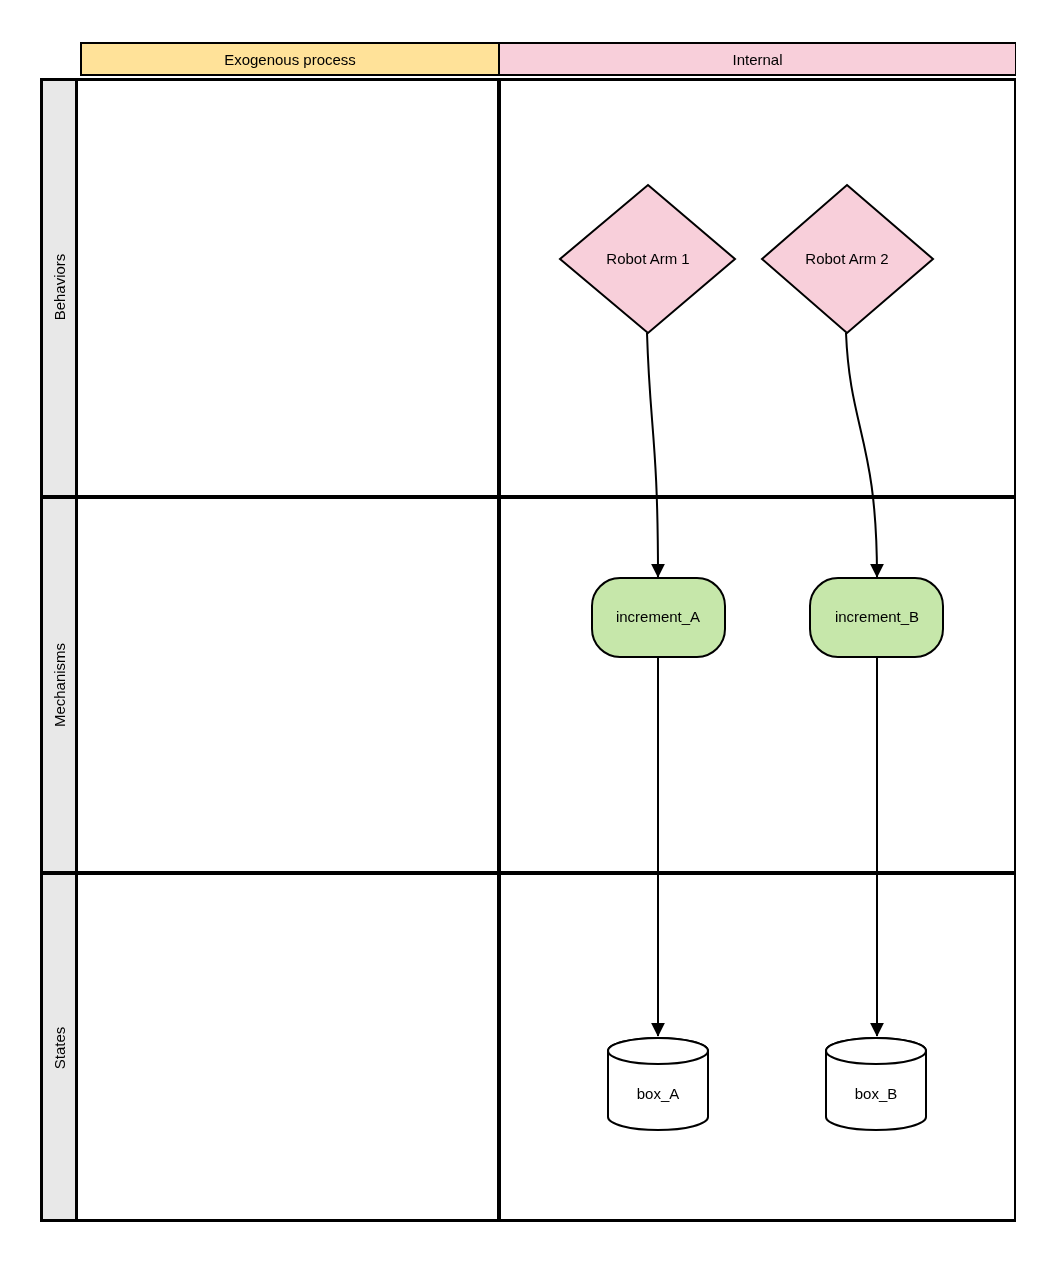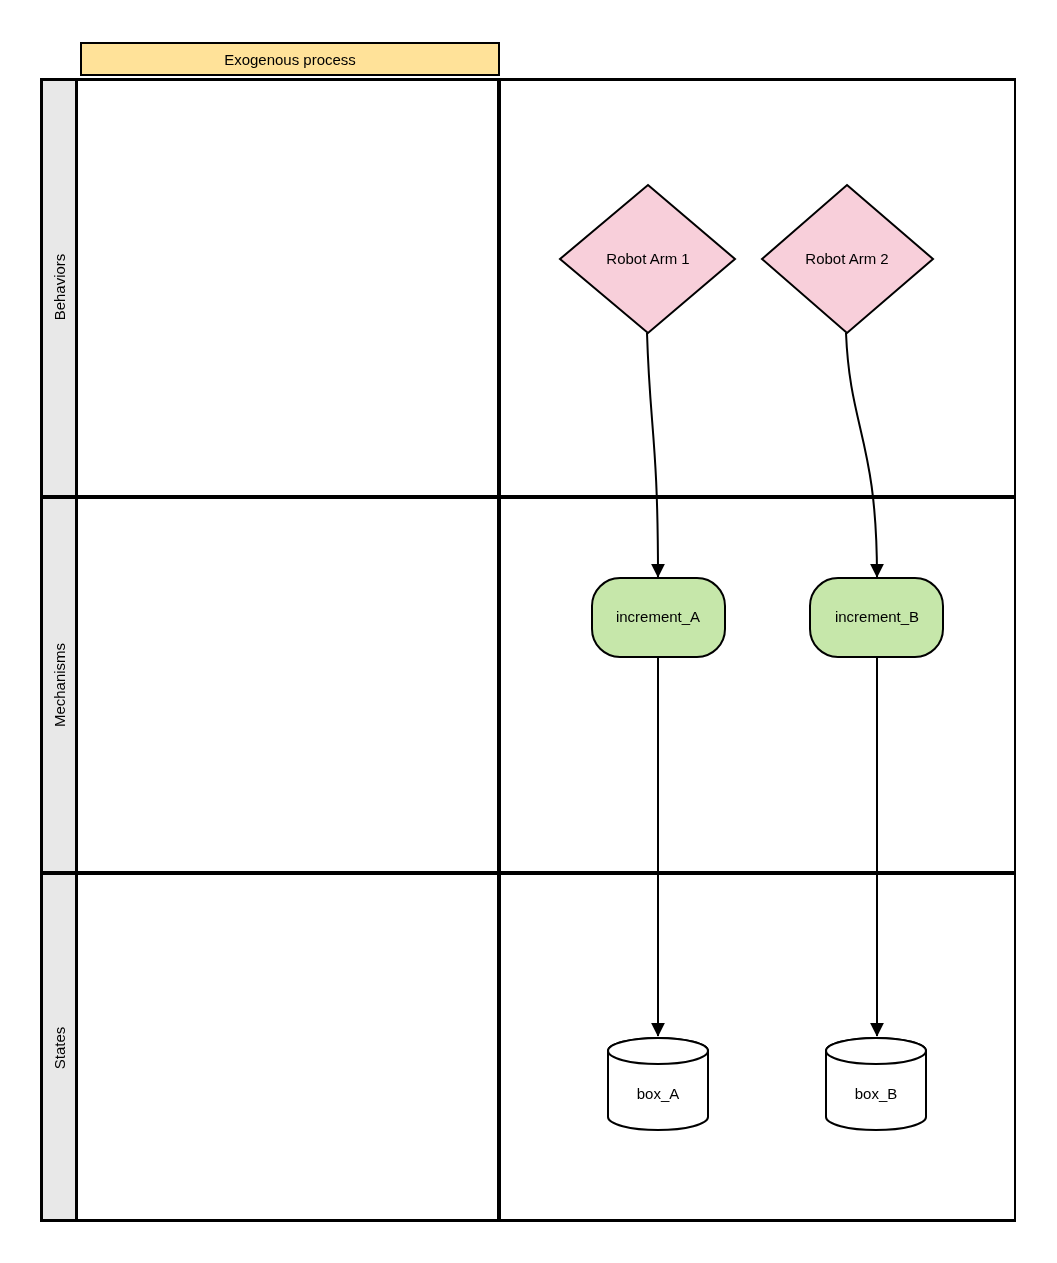--- a/index.html
+++ b/index.html
@@ -86,20 +86,23 @@
   .edge-path { fill: none; stroke: #000; stroke-width: 2; }
 </style>
 </head>
 <body>
 
 <div id="canvas">
 
   <div class="col-header" id="col-header-exogenous">
     <span>Exogenous process</span>
   </div>
+  <div class="col-header" id="col-header-internal">
+    <span>Internal</span>
+  </div>
 
   <div id="matrix-frame"></div>
   <div id="row-header-column"></div>
 
   <div class="h-divider" id="divider-behaviors-mechanisms"></div>
   <div class="h-divider" id="divider-mechanisms-states"></div>
   <div class="v-divider" id="divider-exogenous-internal"></div>
 
   <div class="row-label" id="row-label-behaviors">
     <span>Behaviors</span>

